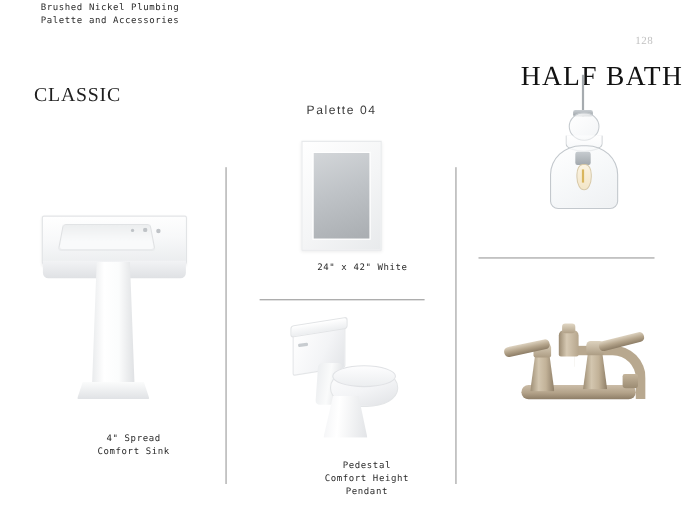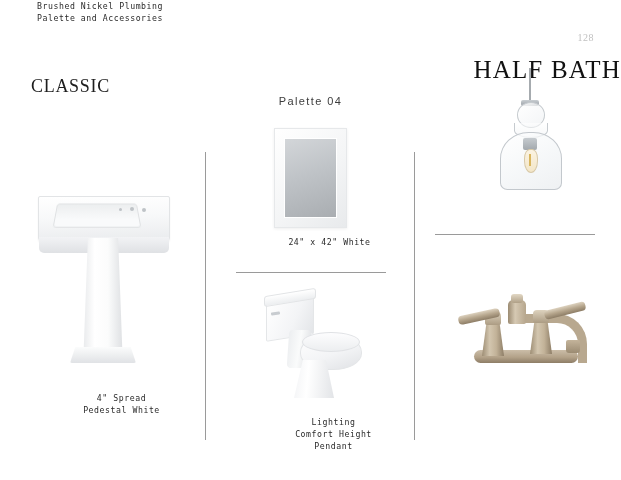--- a/index.html
+++ b/index.html
@@ -377,21 +377,21 @@
       <div class="faucet-hole" id="sink-hole-c"></div>
       <div class="faucet-hole" id="sink-hole-a"></div>
       <div class="faucet-hole" id="sink-hole-b"></div>
       <div class="sink-deck"></div>
     </div>
     <div class="sink-column"></div>
     <div class="sink-foot"></div>
   </div>
   <div class="caption" id="caption-sink">
     <span>4" Spread</span>
-    <span>Pedestal White</span>
+    <span>Comfort Sink</span>
   </div>
 
   <div class="product-art" id="art-mirror">
     <div class="mirror-frame">
       <div class="mirror-glass"></div>
     </div>
   </div>
   <div class="caption" id="caption-mirror">
     <span>24" x 42" White</span>
   </div>
@@ -399,21 +399,21 @@
   <div class="product-art" id="art-toilet">
     <div class="toilet-tank"></div>
     <div class="toilet-tank-lid"></div>
     <div class="toilet-handle"></div>
     <div class="toilet-neck"></div>
     <div class="toilet-bowl"></div>
     <div class="toilet-seat"></div>
     <div class="toilet-base"></div>
   </div>
   <div class="caption" id="caption-toilet">
-    <span>Lighting</span>
+    <span>Pedestal</span>
     <span>Comfort Height Pendant</span>
   </div>
 
   <div class="product-art" id="art-pendant">
     <div class="pendant-rod"></div>
     <div class="pendant-canopy"></div>
     <div class="pendant-orb"></div>
     <div class="pendant-neck"></div>
     <div class="pendant-dome"></div>
     <div class="pendant-socket"></div>

